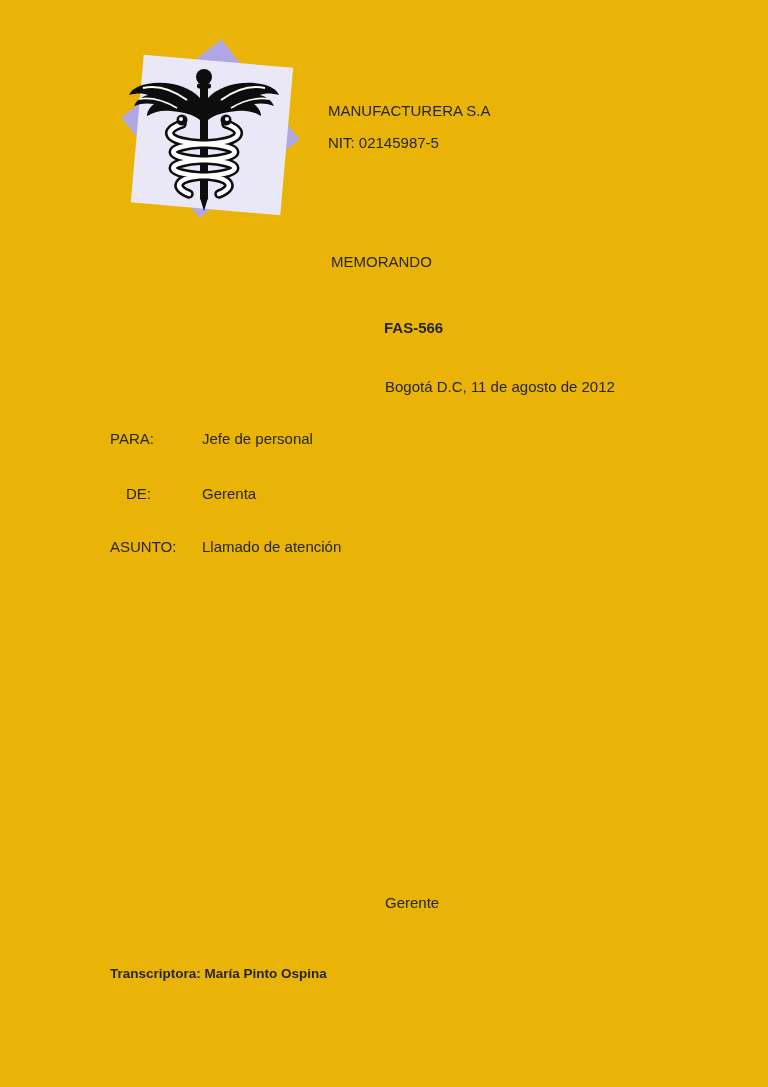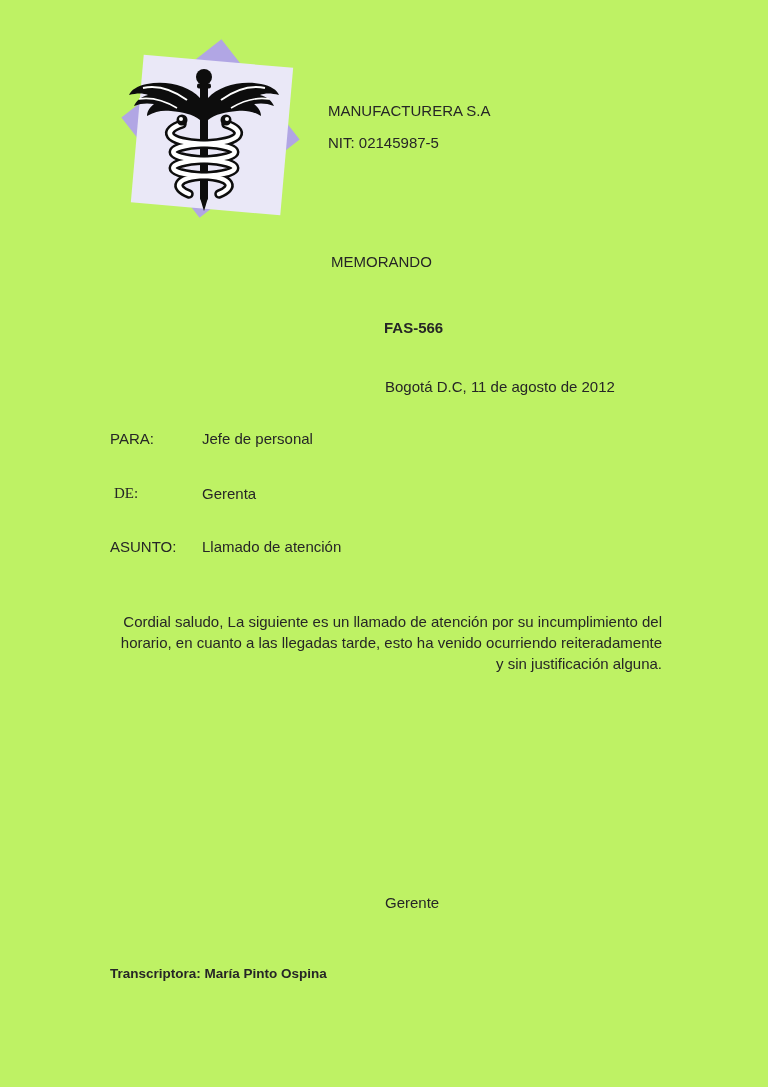--- a/index.html
+++ b/index.html
@@ -5,24 +5,23 @@
   * { margin: 0; padding: 0; box-sizing: border-box; }
   html, body { background: #ffffff; }
   body {
     font-family: "Liberation Sans", "DejaVu Sans", sans-serif;
     color: #262626;
   }
   .page {
     position: relative;
     width: 768px;
     height: 1087px;
-    background: #bef264;
+    background: #eab308;
     overflow: hidden;
     margin: 0 auto;
-    text-align: right;
   }
   .abs { position: absolute; }
   .txt {
     font-size: 15px;
     line-height: 21px;
     color: #262626;
     white-space: nowrap;
   }
   .para {
     font-size: 15px;
@@ -87,27 +86,26 @@
 
   <div class="abs txt" style="left:331px; top:251px;">MEMORANDO</div>
   <div class="abs txt" style="left:384px; top:317px;font-weight:bold;">FAS-566</div>
   <div class="abs txt" style="left:385px; top:376px;">Bogotá D.C, 11 de agosto de 2012</div>
 
   <div class="abs txt" style="left:110px; top:428px;">
     <span class="abs" style="left:0;">PARA:</span>
     <span class="abs" style="left:92px;">Jefe de personal</span>
   </div>
   <div class="abs txt" style="left:110px; top:483px;">
-    <span class="abs" style="left:4px;font-family:Liberation Serif, serif;">DE:</span>
+    <span class="abs" style="left:16px;">DE:</span>
     <span class="abs" style="left:92px;">Gerenta</span>
   </div>
   <div class="abs txt" style="left:110px; top:536px;">
     <span class="abs" style="left:0;">ASUNTO:</span>
     <span class="abs" style="left:92px;">Llamado de atención</span>
   </div>
 
-  <div class="abs para" style="left:110px; top:611px;">Cordial saludo, La siguiente es un llamado de atención por su incumplimiento del horario, en cuanto a las llegadas tarde, esto ha venido ocurriendo reiteradamente y sin justificación alguna.</div>
 
   <div class="abs txt" style="left:385px; top:892px;">Gerente</div>
 
   <div class="abs txt small" style="left:110px; top:965px;">Transcriptora: María Pinto Ospina</div>
 
 </div>
 
 </body></html>

